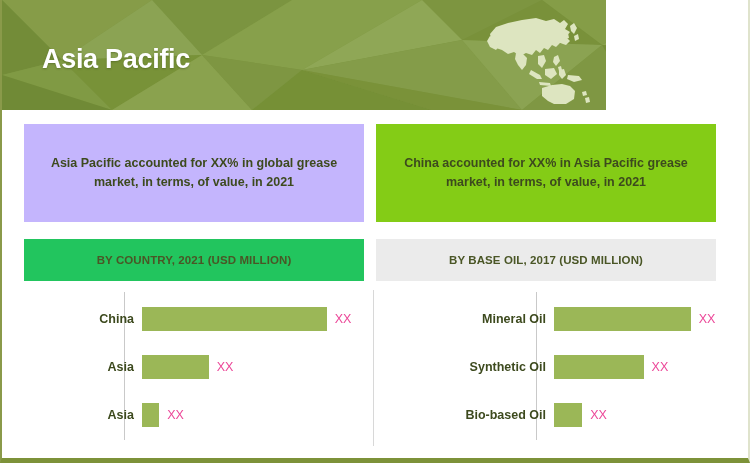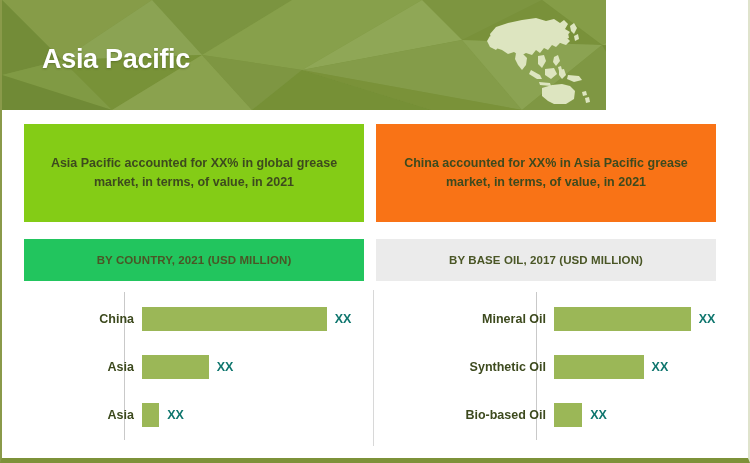--- a/index.html
+++ b/index.html
@@ -188,22 +188,22 @@
   }
   .chart.left  .bar { left: 114px; }
   .chart.right .bar { left: 156px; }
 
   .bar-value {
     position: absolute;
     top: 0;
     height: 28px;
     line-height: 28px;
     font-size: 12.5px;
-    font-weight: bold;
-    color: #0f766e;
+    font-weight: normal;
+    color: #ec4899;
     white-space: nowrap;
   }
 </style>
 </head>
 <body>
 
 <div id="infographic">
 
   <div class="header-banner" style="background: rgb(124, 149, 64);">
     <svg class="poly" viewBox="0 0 746 110" preserveAspectRatio="none">
@@ -273,24 +273,24 @@
           <path d="M82,94 L86,93 L87,97 L83,98 Z"></path>
 
           <path d="M100,80 L104,79 L105,83 L101,84 Z"></path>
           <path d="M103,86 L107,85 L108,90 L104,91 Z"></path>
         </g>
       </svg>
     </div>
   </div>
 
   <div class="callouts">
-    <div class="callout left" style="background: #84cc16;">
+    <div class="callout left" style="background: #c4b5fd;">
       <div class="callout-text" style="color: rgb(61, 74, 30);">Asia Pacific accounted for XX% in global grease market, in terms, of value, in 2021</div>
     </div>
-    <div class="callout right" style="background: #f97316;">
+    <div class="callout right" style="background: #84cc16;">
       <div class="callout-text" style="color: rgb(61, 74, 30);">China accounted for XX% in Asia Pacific grease market, in terms, of value, in 2021</div>
     </div>
   </div>
 
   <div class="section-bars">
     <div class="section-bar left" style="background: #22c55e;">
       <div class="section-bar-text" style="color: rgb(74, 86, 38);">BY COUNTRY, 2021 (USD MILLION)</div>
     </div>
     <div class="section-bar right" style="background: rgb(235, 235, 235);">
       <div class="section-bar-text" style="color: rgb(74, 86, 38);">BY BASE OIL, 2017 (USD MILLION)</div>

